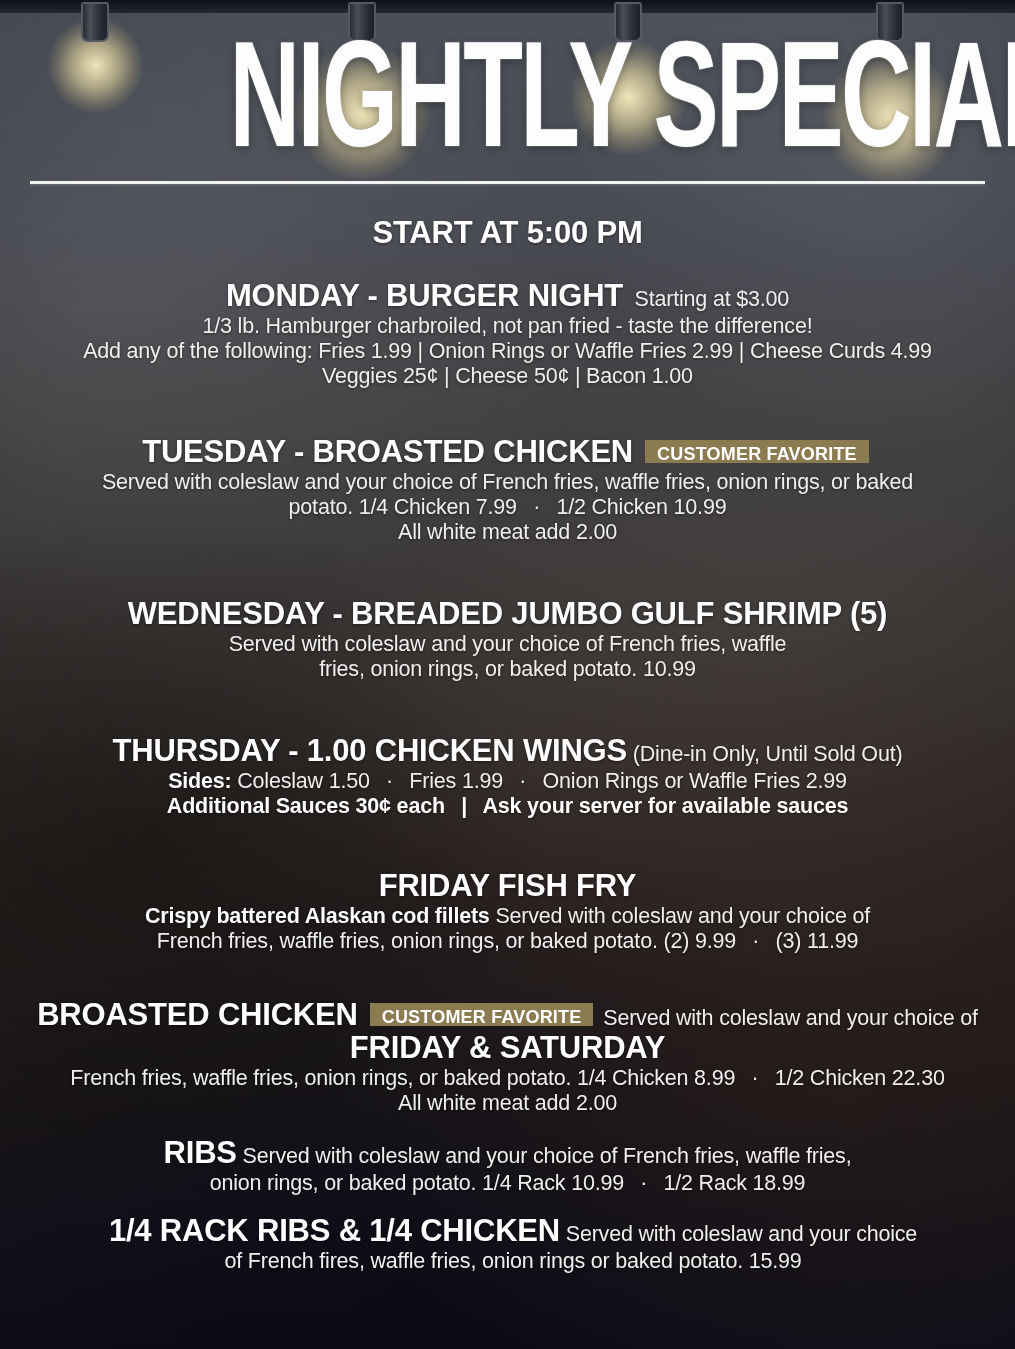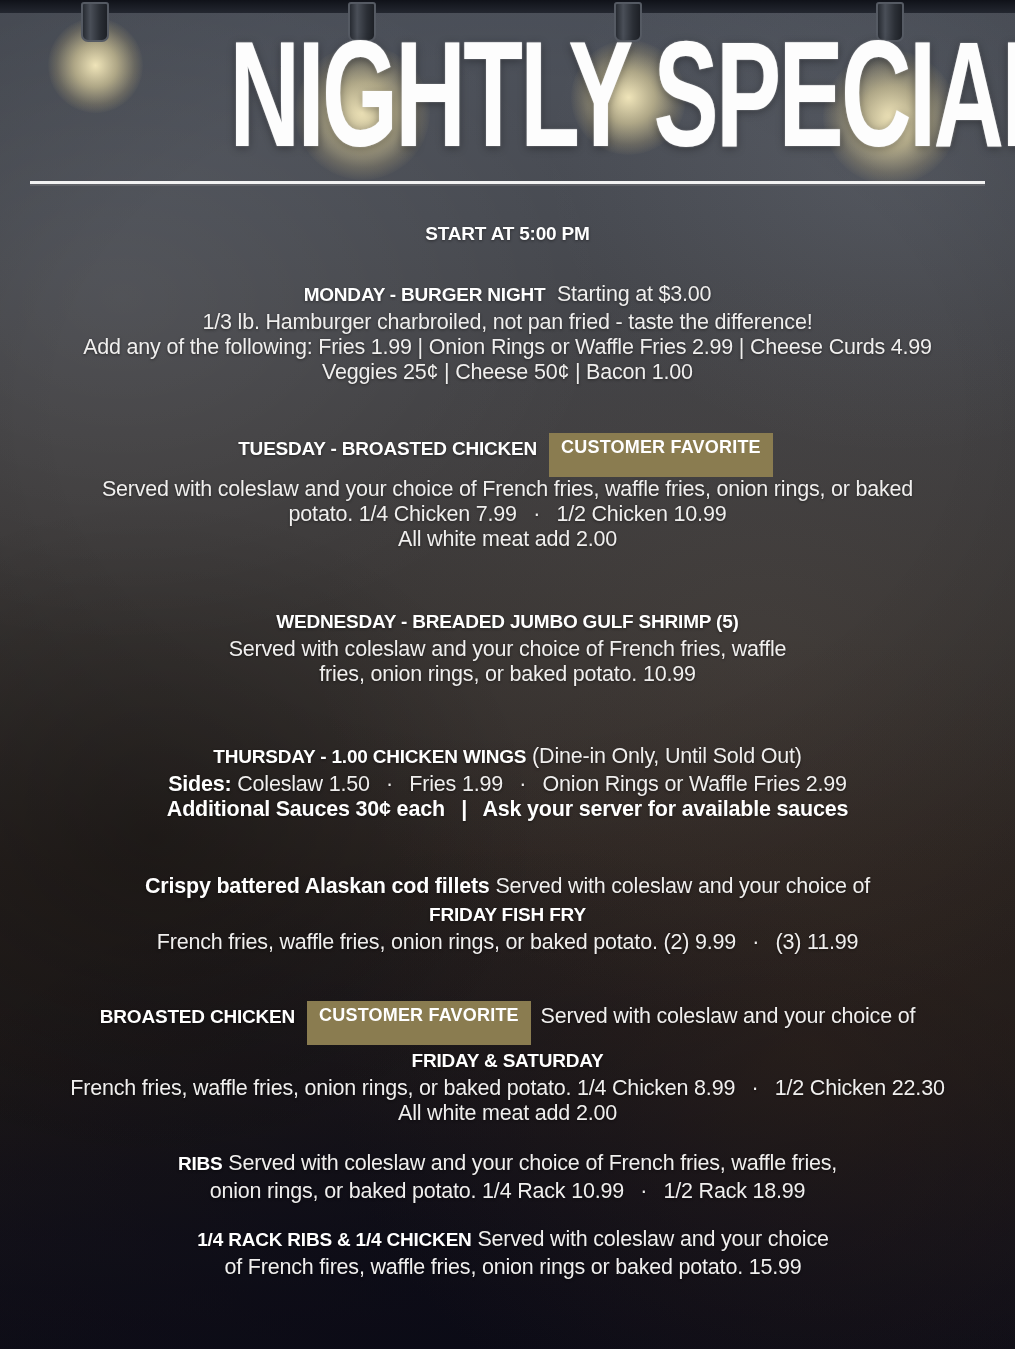--- a/index.html
+++ b/index.html
@@ -47,26 +47,26 @@
     position:absolute;top:196px;left:0;width:1015px;z-index:2;
     text-align:center;color:#f1f1f0;
   }
   .menu-section{margin:0;padding:0;}
   .line{
     margin:0;padding:0 14px;font-size:21.5px;line-height:25px;letter-spacing:-0.2px;
     text-shadow:0 1px 3px rgba(0,0,0,0.45);
   }
   .line.hline{line-height:30px;}
   .b{font-weight:bold;color:#ffffff;}
-  .hdr{font-weight:bold;color:#ffffff;font-size:19px;}
+  .hdr{font-weight:bold;color:#ffffff;font-size:31px;}
   .r{font-weight:normal;color:#f0efee;}
   .badge{
     display:inline-block;vertical-align:2px;margin-left:12px;margin-right:4px;
     background:#8a7c50;color:#ffffff;font-weight:bold;font-size:18px;line-height:18px;
-    padding:5px 12px 21px 12px;letter-spacing:0.2px;text-shadow:none;
+    padding:5px 12px 0 12px;letter-spacing:0.2px;text-shadow:none;
   }
   
   [data-sec="start-time"]{margin-top:22px;}
   [data-sec="monday"]{margin-top:30px;}
   [data-sec="tuesday"]{margin-top:48px;}
   [data-sec="wednesday"]{margin-top:54px;}
   [data-sec="thursday"]{margin-top:54px;}
   [data-sec="friday-fish-fry"]{margin-top:52px;}
   [data-sec="breaded-shrimp-8"]{margin-top:22px;}
   [data-sec="friday-saturday"]{margin-top:46px;}
@@ -123,22 +123,22 @@
         <p class="line hline"><span class="hdr">WEDNESDAY - BREADED JUMBO GULF SHRIMP (5)</span></p>
         <p class="line"><span class="r">Served with coleslaw and your choice of French fries, waffle</span></p>
         <p class="line"><span class="r">fries, onion rings, or baked potato. 10.99</span></p>
       </div>
       <div class="menu-section" data-sec="thursday">
         <p class="line hline"><span class="hdr">THURSDAY - 1.00 CHICKEN WINGS</span><span class="r">&nbsp;(Dine-in Only, Until Sold Out)</span></p>
         <p class="line"><span class="b">Sides:</span><span class="r">&nbsp;Coleslaw 1.50  ·  Fries 1.99  ·  Onion Rings or Waffle Fries 2.99</span></p>
         <p class="line"><span class="b">Additional Sauces 30¢ each  |  Ask your server for available sauces</span></p>
       </div>
       <div class="menu-section" data-sec="friday-fish-fry">
+        <p class="line hline"><span class="hdr">FRIDAY FISH FRY</span></p>
         <p class="line"><span class="b">Crispy battered Alaskan cod fillets</span><span class="r">&nbsp;Served with coleslaw and your choice of</span></p>
-        <p class="line hline"><span class="hdr">FRIDAY FISH FRY</span></p>
         <p class="line"><span class="r">French fries, waffle fries, onion rings, or baked potato. (2) 9.99  ·  (3) 11.99</span></p>
       </div>
       <div class="menu-section" data-sec="friday-saturday">
         <p class="line hline"><span class="hdr">BROASTED CHICKEN</span><span class="badge">CUSTOMER FAVORITE</span><span class="r">&nbsp;Served with coleslaw and your choice of</span></p>
         <p class="line hline"><span class="hdr">FRIDAY &amp; SATURDAY</span></p>
         <p class="line"><span class="r">French fries, waffle fries, onion rings, or baked potato. 1/4 Chicken 8.99  ·  1/2 Chicken 22.30</span></p>
         <p class="line"><span class="r">All white meat add 2.00</span></p>
       </div>
       <div class="menu-section" data-sec="ribs">
         <p class="line hline"><span class="hdr">RIBS</span><span class="r">&nbsp;Served with coleslaw and your choice of French fries, waffle fries,</span></p>

